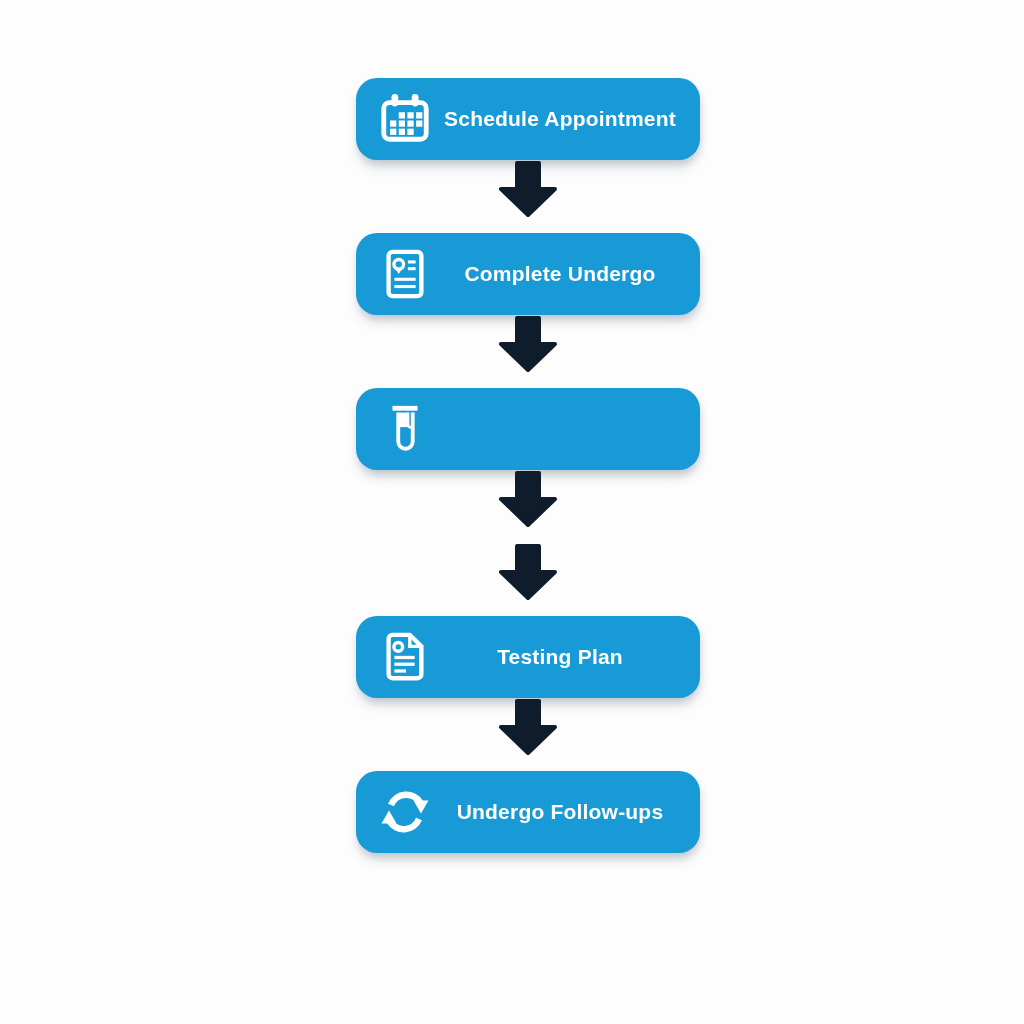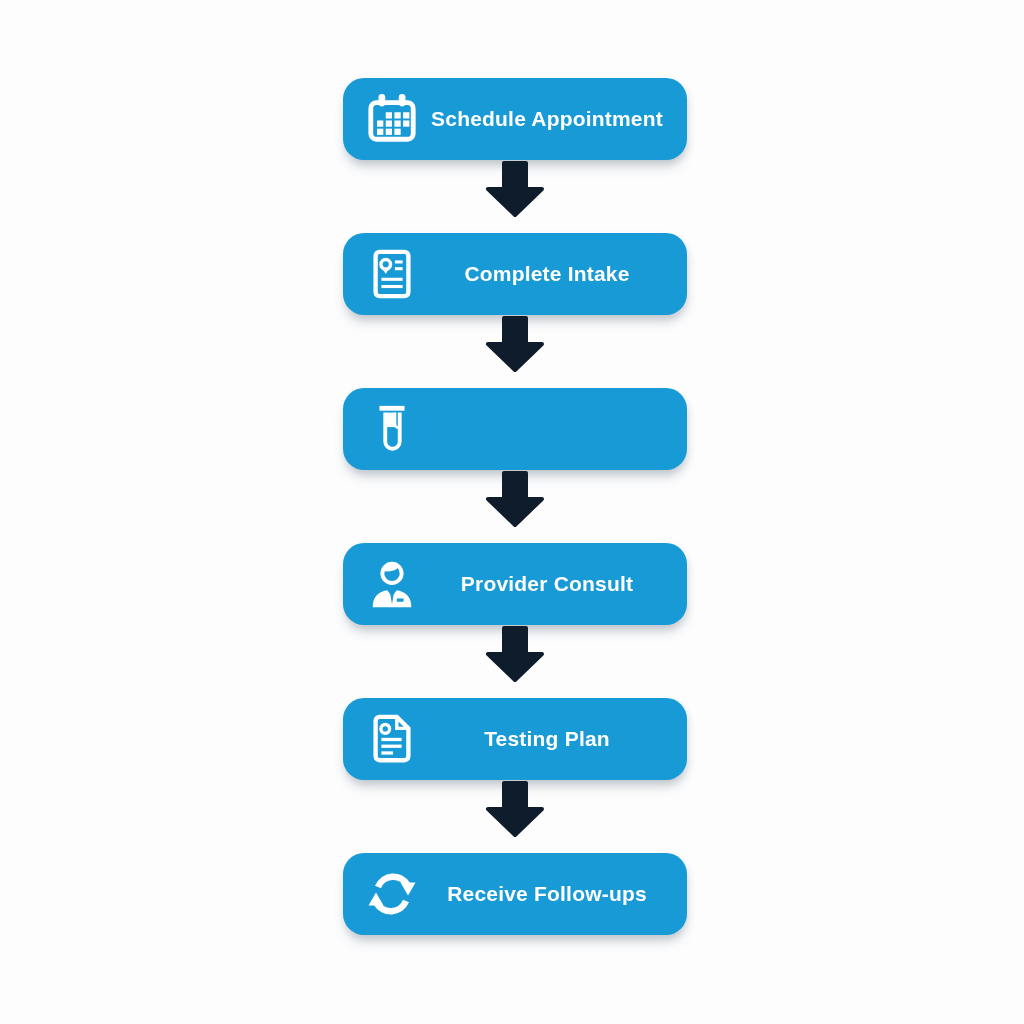--- a/index.html
+++ b/index.html
@@ -12,21 +12,21 @@
     overflow: hidden;
   }
   .canvas {
     position: relative;
     width: 1024px;
     height: 1024px;
     background: var(--bg-color, #fdfdfe);
   }
   .flow {
     position: absolute;
-    left: 343px;
+    left: 356px;
     top: 78px;
     width: 344px;
     display: flex;
     flex-direction: column;
     align-items: center;
   }
   .step-box {
     width: 344px;
     height: 82px;
     background: var(--box-color, #189AD6);
@@ -107,21 +107,21 @@
         <svg width="54" height="54" viewBox="0 0 56 56">
           <rect x="11" y="5" width="34" height="46" rx="4" fill="none" stroke="#ffffff" stroke-width="4.5"></rect>
           <circle cx="21.5" cy="18" r="5" fill="none" stroke="#ffffff" stroke-width="3.5"></circle>
           <path d="M17.5 21.5 L25.5 21.5 L21.5 28 z" fill="#ffffff"></path>
           <line x1="31" y1="15.5" x2="39" y2="15.5" stroke="#ffffff" stroke-width="3.2"></line>
           <line x1="31" y1="22.5" x2="39" y2="22.5" stroke="#ffffff" stroke-width="3.2"></line>
           <line x1="17" y1="33.5" x2="39" y2="33.5" stroke="#ffffff" stroke-width="3.2"></line>
           <line x1="17" y1="41" x2="39" y2="41" stroke="#ffffff" stroke-width="3.2"></line>
         </svg>
       </span>
-      <span class="step-label">Complete Intake</span>
+      <span class="step-label">Complete Undergo</span>
     </div>
 
     <div class="arrow-gap">
       <svg width="62" height="58" viewBox="0 0 62 58">
         <path d="M20 2 h22 v26 h16 L31 54 L4 28 h16 z" fill="#0E1C2B" stroke="#0E1C2B" stroke-width="4" stroke-linejoin="round"></path>
       </svg>
     </div>
 
     <div class="step-box">
       <span class="icon-wrap">
@@ -133,32 +133,20 @@
         </svg>
       </span>
     </div>
 
     <div class="arrow-gap">
       <svg width="62" height="58" viewBox="0 0 62 58">
         <path d="M20 2 h22 v26 h16 L31 54 L4 28 h16 z" fill="#0E1C2B" stroke="#0E1C2B" stroke-width="4" stroke-linejoin="round"></path>
       </svg>
     </div>
 
-    <div class="step-box">
-      <span class="icon-wrap">
-        <svg width="54" height="54" viewBox="0 0 56 56">
-          <circle cx="28" cy="17" r="10" fill="none" stroke="#ffffff" stroke-width="4"></circle>
-          <path d="M18.5 14.5 a10 10 0 0 1 17 -5.5 c-1.5 4.5 -9 7 -17 5.5 z" fill="#ffffff"></path>
-          <path d="M8 52 q0 -15 15 -17.5 l5 6.5 l5 -6.5 q15 2.5 15 17.5 z" fill="#ffffff"></path>
-          <path d="M26.3 39 L28 49 L29.7 39 L28 36.5 z" fill="#189AD6"></path>
-          <rect x="33" y="43" width="7" height="3.4" fill="#189AD6"></rect>
-        </svg>
-      </span>
-      <span class="step-label">Provider Consult</span>
-    </div>
 
     <div class="arrow-gap">
       <svg width="62" height="58" viewBox="0 0 62 58">
         <path d="M20 2 h22 v26 h16 L31 54 L4 28 h16 z" fill="#0E1C2B" stroke="#0E1C2B" stroke-width="4" stroke-linejoin="round"></path>
       </svg>
     </div>
 
     <div class="step-box">
       <span class="icon-wrap">
         <svg width="54" height="54" viewBox="0 0 56 56">
@@ -181,17 +169,17 @@
 
     <div class="step-box">
       <span class="icon-wrap">
         <svg width="56" height="56" viewBox="0 0 56 56">
           <path d="M14 21 A 16.5 16.5 0 0 1 43.5 19" fill="none" stroke="#ffffff" stroke-width="6.5"></path>
           <path d="M36.5 16.5 h15 l-7.5 13 z" fill="#ffffff"></path>
           <path d="M42 35 A 16.5 16.5 0 0 1 12.5 37" fill="none" stroke="#ffffff" stroke-width="6.5"></path>
           <path d="M4.5 39.5 h15 l-7.5 -13 z" fill="#ffffff"></path>
         </svg>
       </span>
-      <span class="step-label">Receive Follow-ups</span>
+      <span class="step-label">Undergo Follow-ups</span>
     </div>
 
   </div>
 </div>
 
 </body></html>

